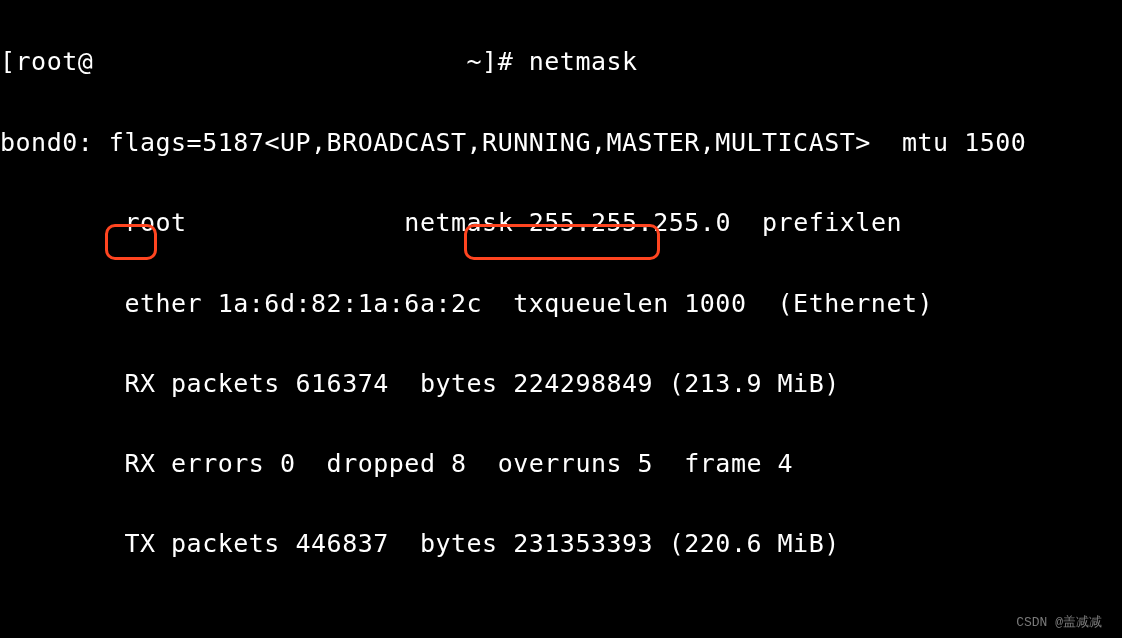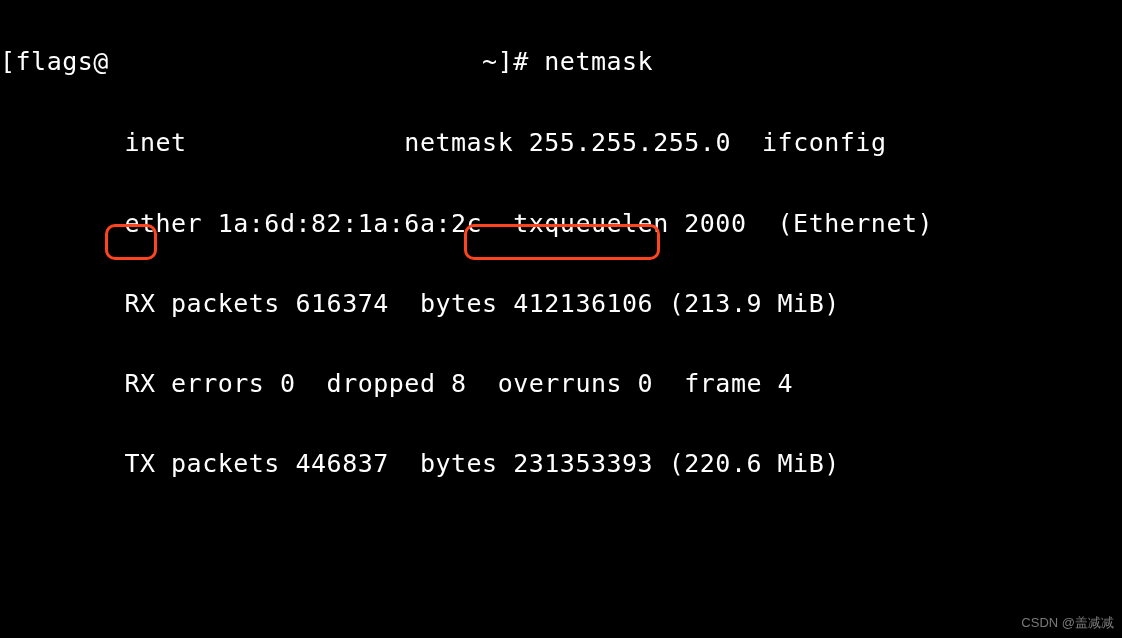--- a/index.html
+++ b/index.html
@@ -42,43 +42,44 @@
     }
     .hl-overruns {
       left: 464px;
       top: 224px;
       width: 196px;
       height: 36px;
     }
     .watermark {
       position: absolute;
       bottom: 4px;
-      right: 8px;
+      right: 20px;
       font-size: 13px;
       color: #7a7a7a;
-      font-family: Liberation Sans, sans-serif;
+      font-family: Liberation Mono, monospace;
       letter-spacing: 0;
       margin-left: 12px;
     }
     .redact {
       display: inline-block;
       background: #000000;
       color: #000000;
       vertical-align: middle;
     }
   </style>
 </head>
 <body>
 
 <div class="terminal">
-<span class="line"><span>[flags@</span><span class="redact">███████████████████████</span><span> ~]# </span><span>netmask</span></span>
-<span class="line"><span>        inet </span><span class="redact">███████████</span><span>  netmask 255.255.255.0  ifconfig </span><span class="redact">███████████</span></span>
-<span class="line">        ether 1a:6d:82:1a:6a:2c  txqueuelen 2000  (Ethernet)</span>
-<span class="line">        RX packets 616374  bytes 412136106 (213.9 MiB)</span>
-<span class="line"><span>        RX</span><span> errors 0  dropped 8 </span><span> overruns 0 </span><span> frame 4</span></span>
+<span class="line"><span>[root@</span><span class="redact">███████████████████████</span><span> ~]# </span><span>netmask</span></span>
+<span class="line"><span>bond0:</span><span> flags=5187&lt;UP,BROADCAST,RUNNING,MASTER,MULTICAST&gt;  mtu 1500</span></span>
+<span class="line"><span>        root </span><span class="redact">███████████</span><span>  netmask 255.255.255.0  prefixlen </span><span class="redact">███████████</span></span>
+<span class="line">        ether 1a:6d:82:1a:6a:2c  txqueuelen 1000  (Ethernet)</span>
+<span class="line">        RX packets 616374  bytes 224298849 (213.9 MiB)</span>
+<span class="line"><span>        RX</span><span> errors 0  dropped 8 </span><span> overruns 5 </span><span> frame 4</span></span>
 <span class="line">        TX packets 446837  bytes 231353393 (220.6 MiB)</span>
 
 
 
 
 
 
 
 
 

